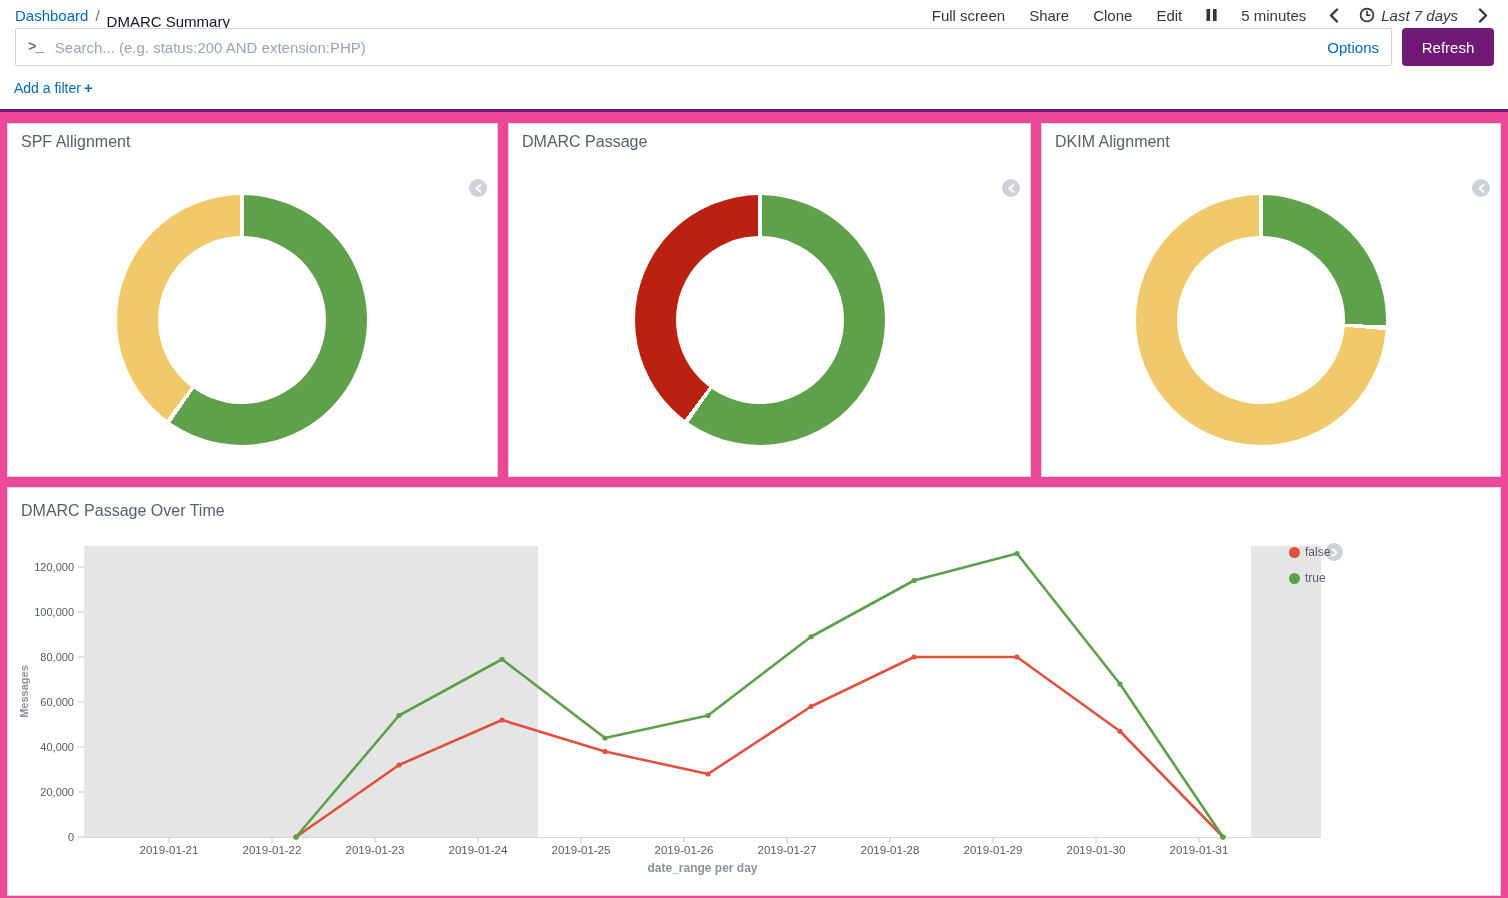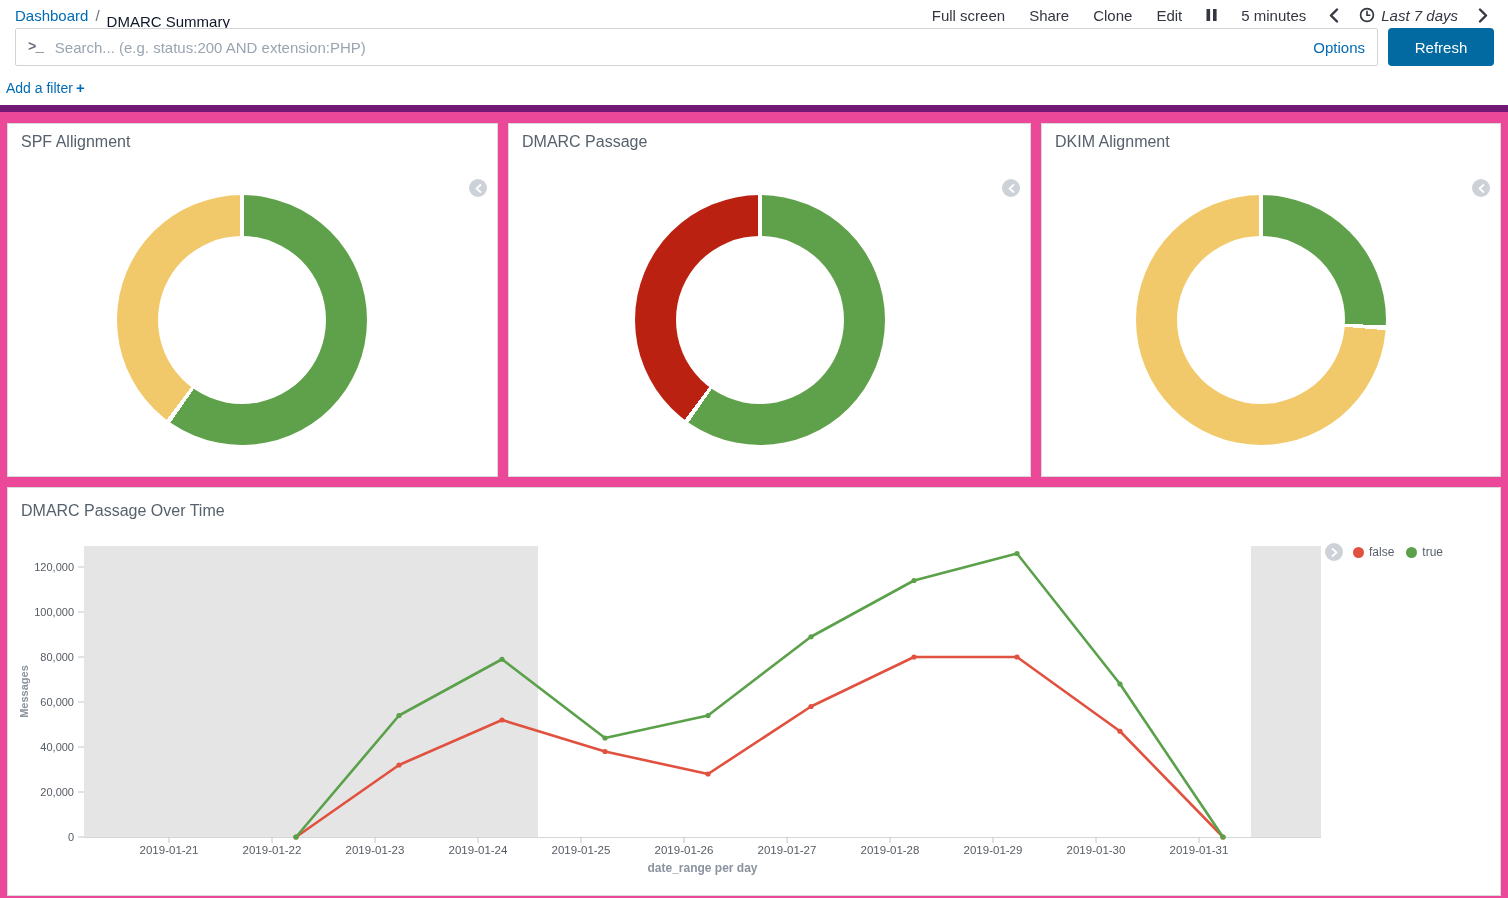--- a/index.html
+++ b/index.html
@@ -3,38 +3,38 @@
 <meta charset="utf-8">
 <style>
   * { box-sizing: border-box; }
   html,body { margin:0; padding:0; }
   body {
     width:1508px; height:898px; overflow:hidden;
     font-family:"Liberation Sans", sans-serif;
     background:#fff; color:#343741;
   }
   
-  .header-block { background:#fff; border-bottom:7px solid #701a75; height:112px; }
+  .header-block { background:#fff; border-bottom:3px solid #701a75; height:112px; }
   .top-row { height:26px; display:flex; justify-content:space-between; align-items:center; padding:4px 14px 0 15px; }
   .breadcrumb { font-size:15px; display:flex; gap:7px; align-items:center; }
   .crumb-link { color:#006BB4; cursor:pointer; text-decoration:none; }
   .crumb-sep { color:#69707D; }
   .crumb-current { color:#0f172a;margin-top:13px; }
   .topmenu { display:flex; align-items:center; gap:10px; font-size:15px; }
   .topmenu .menu-item { padding:0 7px; cursor:pointer; color:#343741; }
   .icon-btn { display:inline-flex; align-items:center; justify-content:center; padding:0 6px; cursor:pointer; }
   .time-range { display:inline-flex; align-items:center; gap:6px; padding:0 4px; cursor:pointer;font-style:italic; }
   .query-row { display:flex; align-items:stretch; gap:10px; padding:2px 14px 0 15px; height:42px; }
   .searchbox { flex:1; display:flex; align-items:center; border:1px solid #D3D3D3; border-radius:2px; background:#fff; padding:0 12px; height:38px; }
   .prompt-icon { font-family:"Liberation Mono", monospace; font-weight:700; font-size:14px; color:#69707D; margin-right:10px; letter-spacing:-1px; }
   .search-input { flex:1; border:none; outline:none; font-size:15px; color:#343741; font-family:"Liberation Sans",sans-serif; background:transparent; }
   .search-input::placeholder { color:#9AA5B1; }
   .options-link { color:#006BB4; font-size:15px; margin-left:10px; cursor:pointer; }
-  .refresh-btn { width:106px; height:38px; background:#0369a1; color:#fff; border:none; border-radius:4px; font-size:15px; font-family:"Liberation Sans",sans-serif; cursor:pointer; }
-  .filter-row { padding:11px 0 0 6px; font-size:14px; }
+  .refresh-btn { width:92px; height:38px; background:#701a75; color:#fff; border:none; border-radius:4px; font-size:15px; font-family:"Liberation Sans",sans-serif; cursor:pointer; }
+  .filter-row { padding:11px 0 0 14px; font-size:14px; }
   .add-filter { color:#006BB4; cursor:pointer; }
   .plus-icon { font-weight:700; font-size:15px; color:#006BB4; margin-left:3px; }
   
   .dashboard { background:#ec4899; height:786px; padding:11px 7px 0 7px; }
   .pie-row { display:flex; gap:10px; margin-bottom:10px; }
   .panel { background:#fff; border:1px solid #D9D9D9; position:relative; }
   .panel-title { font-size:16px; color:#56616C; padding:9px 12px 0 13px; }
   .pie-panel { height:354px; }
   .panel-spf { width:491px; } .panel-dkim { width:460px; } .panel-dmarc { width:523px; }
   .donut { position:absolute; width:250px; height:250px; border-radius:50%; top:71px; }
@@ -42,21 +42,21 @@
   .panel-dkim .donut { left:94px; }
   .panel-dmarc .donut { left:126px; }
   .donut-hole { position:absolute; inset:41px; background:#fff; border-radius:50%; }
   .toggle-btn { position:absolute; top:55px; right:10px; width:18px; height:18px; border-radius:50%;
                 background:#CDD2D8; display:flex; align-items:center; justify-content:center; cursor:pointer; }
   .ts-panel { width:1494px; height:409px; }
   .ts-title { position:absolute; top:14px; left:13px; font-size:16px; color:#56616C; }
   #ts-svg { position:absolute; left:0; top:0; }
   #ts-svg text { font-family:"Liberation Sans", sans-serif; }
   .ts-toggle { position:absolute; left:1317px; top:55px; right:auto; }
-  .ts-legend { position:absolute; left:1345px; top:57px; display:flex; flex-direction:row; gap:12px; font-size:12px; color:#5A606B; }
+  .ts-legend { position:absolute; left:1281px; top:57px; display:flex; flex-direction:column; gap:12px; font-size:12px; color:#5A606B; }
   .legend-item { display:flex; align-items:center; gap:5px; cursor:pointer; }
   .legend-dot { width:11px; height:11px; border-radius:50%; }
 </style>
 </head>
 <body>
 
 <div class="header-block">
   <div class="top-row">
     <div class="breadcrumb">
       <a class="crumb-link">Dashboard</a>

